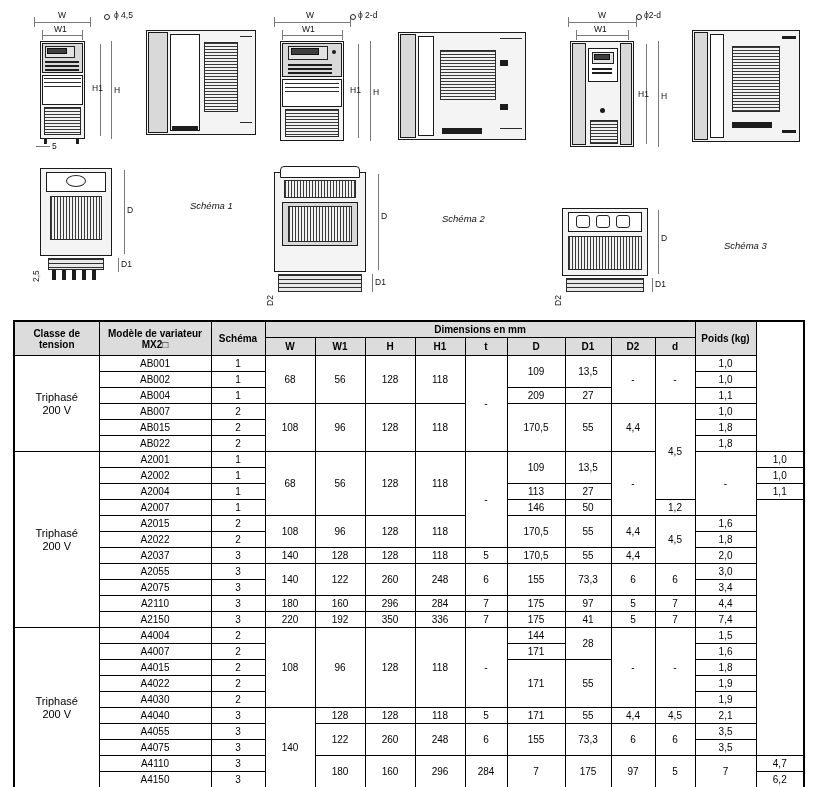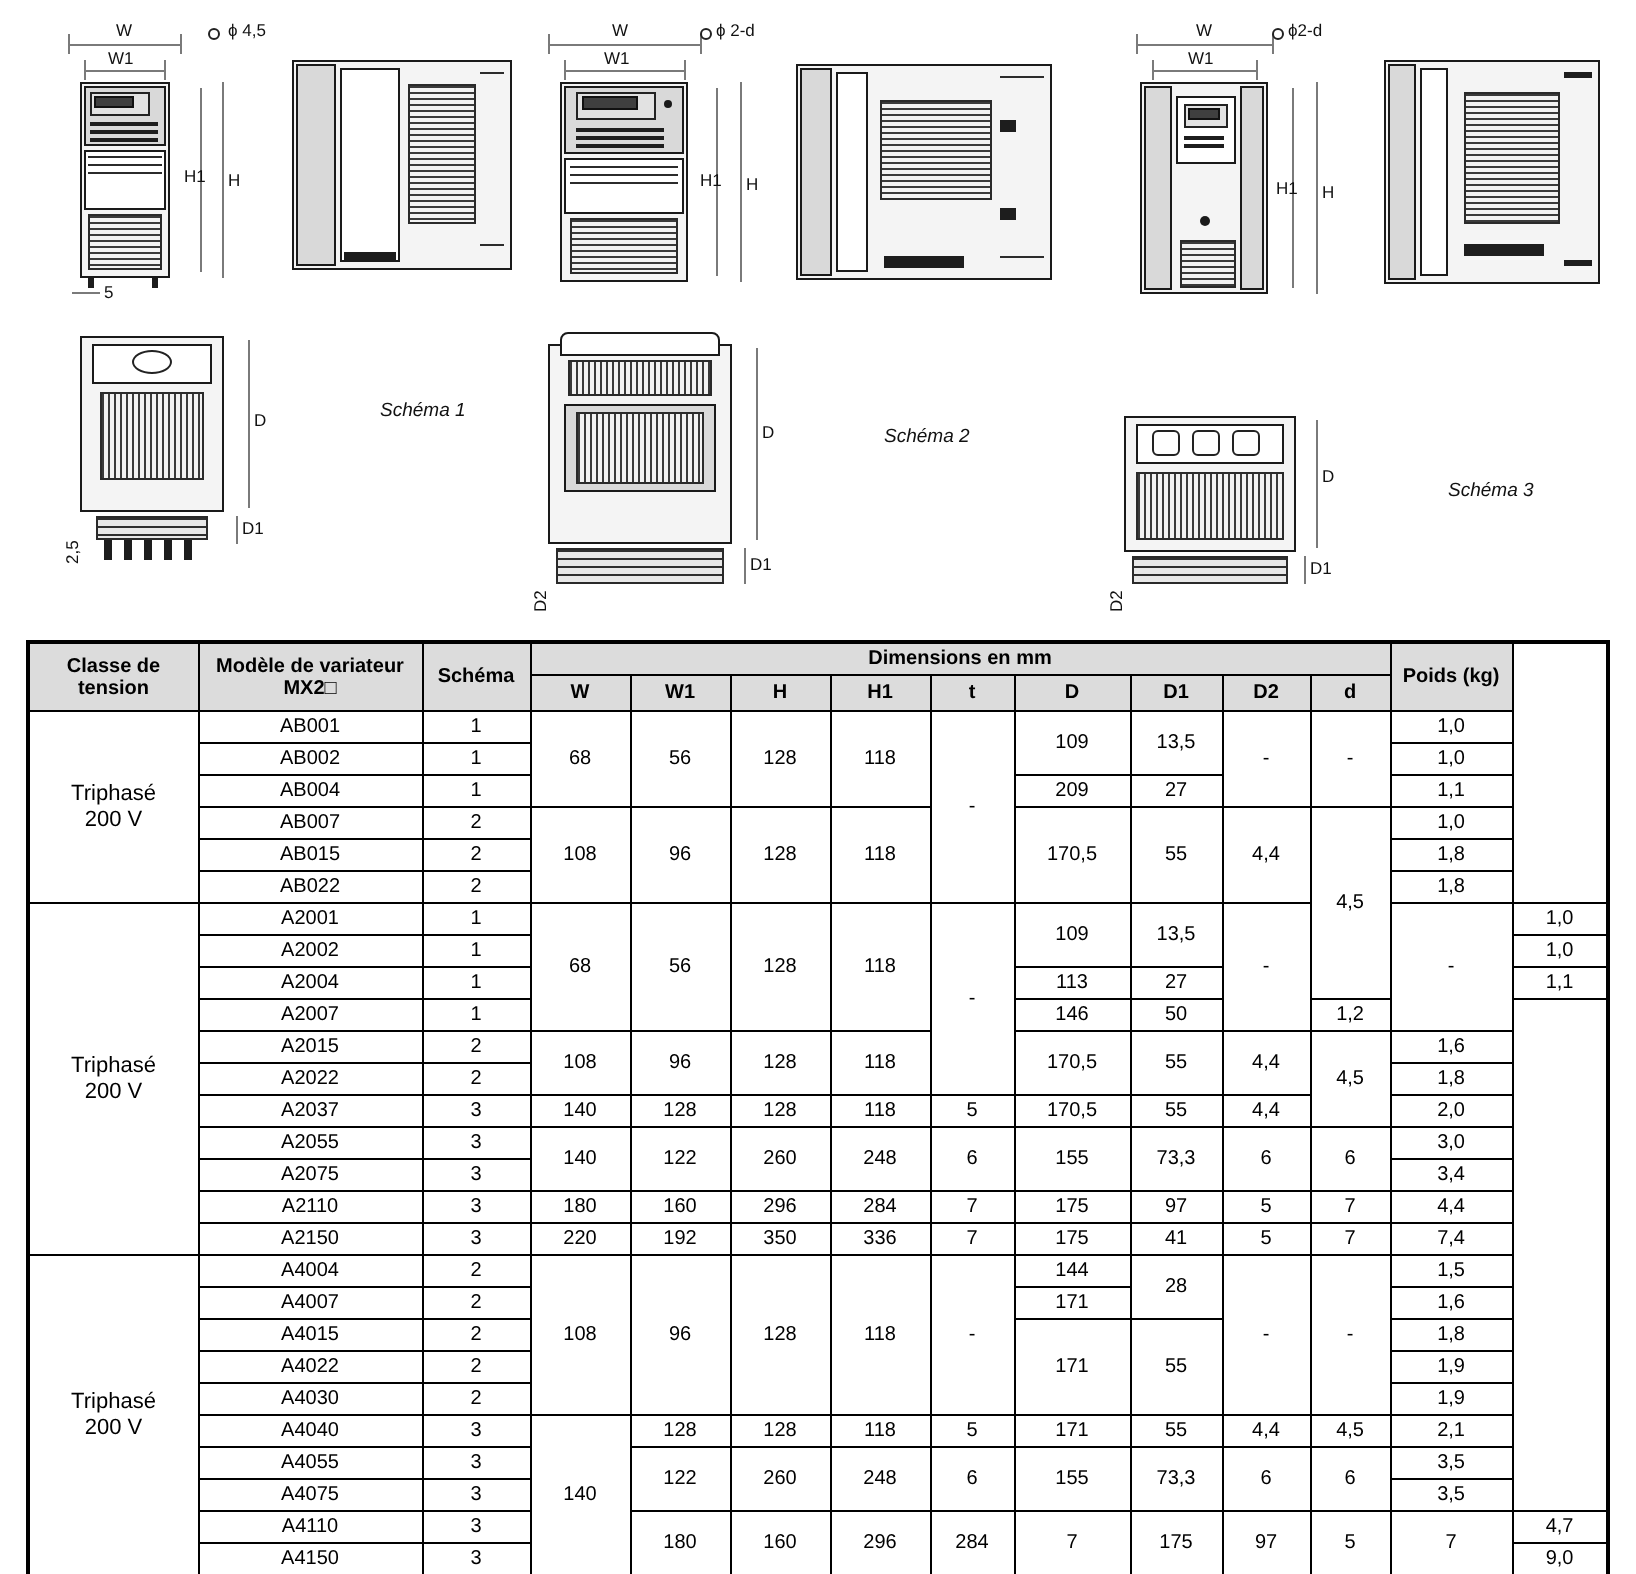--- a/index.html
+++ b/index.html
@@ -661,17 +661,17 @@
         <td rowspan="2">7</td>
         <td rowspan="2">175</td>
         <td rowspan="2">97</td>
         <td rowspan="2">5</td>
         <td rowspan="2">7</td>
         <td>4,7</td>
       </tr>
       <tr>
         <td class="model">A4150</td>
         <td>3</td>
-        <td>9,0</td>
+        <td>6,2</td>
       </tr>
     </tbody>
   </table>
 </div>
 
 </body></html>

